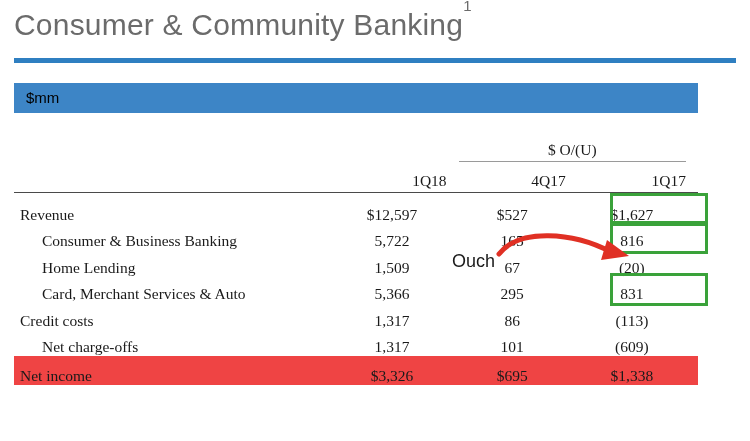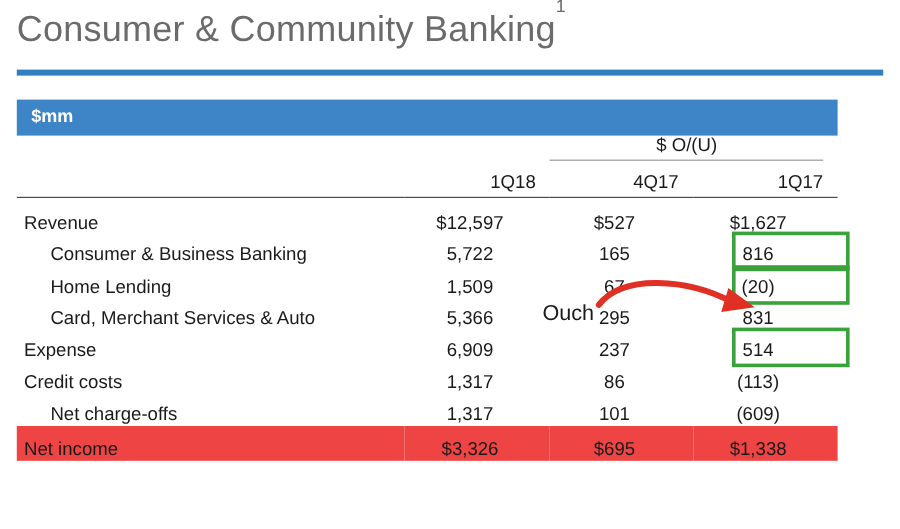--- a/index.html
+++ b/index.html
@@ -47,32 +47,33 @@
     left: 14px;
     top: 83px;
     width: 684px;
     height: 30px;
     background: #3d85c6;
   }
   .unit-bar span {
     position: absolute;
     left: 12px;
     top: 6px;
-    color: #ffffff;
+    color: #000000;
     font-size: 15px;
-    font-weight: bold;
+    font-weight: normal;
   }
   table.fin {
     position: absolute;
     left: 14px;
-    top: 108px;
+    top: 136px;
     width: 684px;
     border-collapse: collapse;
     font-size: 15.5px;
     color: #1a1a1a;
+    font-family: Liberation Serif, serif;
   }
   table.fin td, table.fin th {
     padding: 0;
     font-weight: normal;
     vertical-align: bottom;
   }
   .c-label { width: 330px; text-align: left; padding-left: 6px !important; }
   .c-num  { width: 118px; text-align: center; padding-right: 12px !important; }
 
   .grp-head td {
@@ -191,26 +192,20 @@
         <td class="c-num">67</td>
         <td class="c-num">(20)</td>
       </tr>
       <tr class="data">
         <td class="c-label indent1">Card, Merchant Services &amp; Auto</td>
         <td class="c-num">5,366</td>
         <td class="c-num">295</td>
         <td class="c-num">831</td>
       </tr>
       <tr class="data">
-        <td class="c-label">Expense</td>
-        <td class="c-num">6,909</td>
-        <td class="c-num">237</td>
-        <td class="c-num">514</td>
-      </tr>
-      <tr class="data">
         <td class="c-label">Credit costs</td>
         <td class="c-num">1,317</td>
         <td class="c-num">86</td>
         <td class="c-num">(113)</td>
       </tr>
       <tr class="data">
         <td class="c-label indent1">Net charge-offs</td>
         <td class="c-num">1,317</td>
         <td class="c-num">101</td>
         <td class="c-num">(609)</td>

